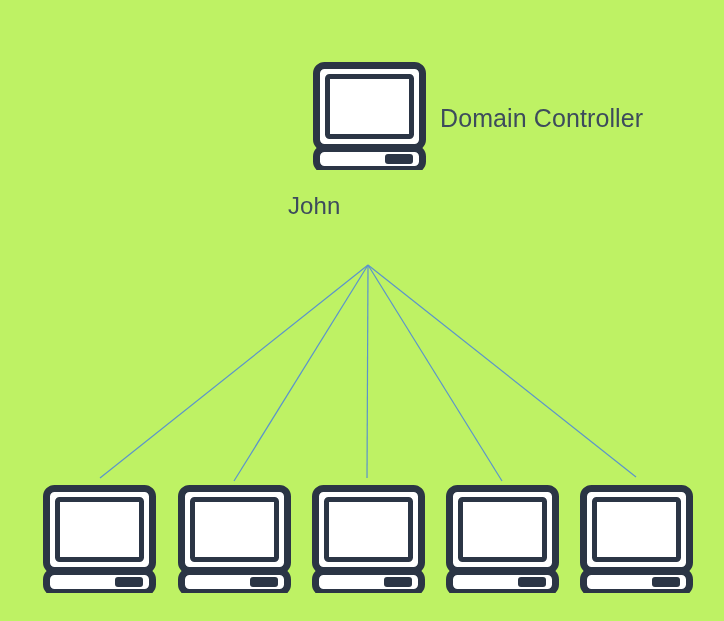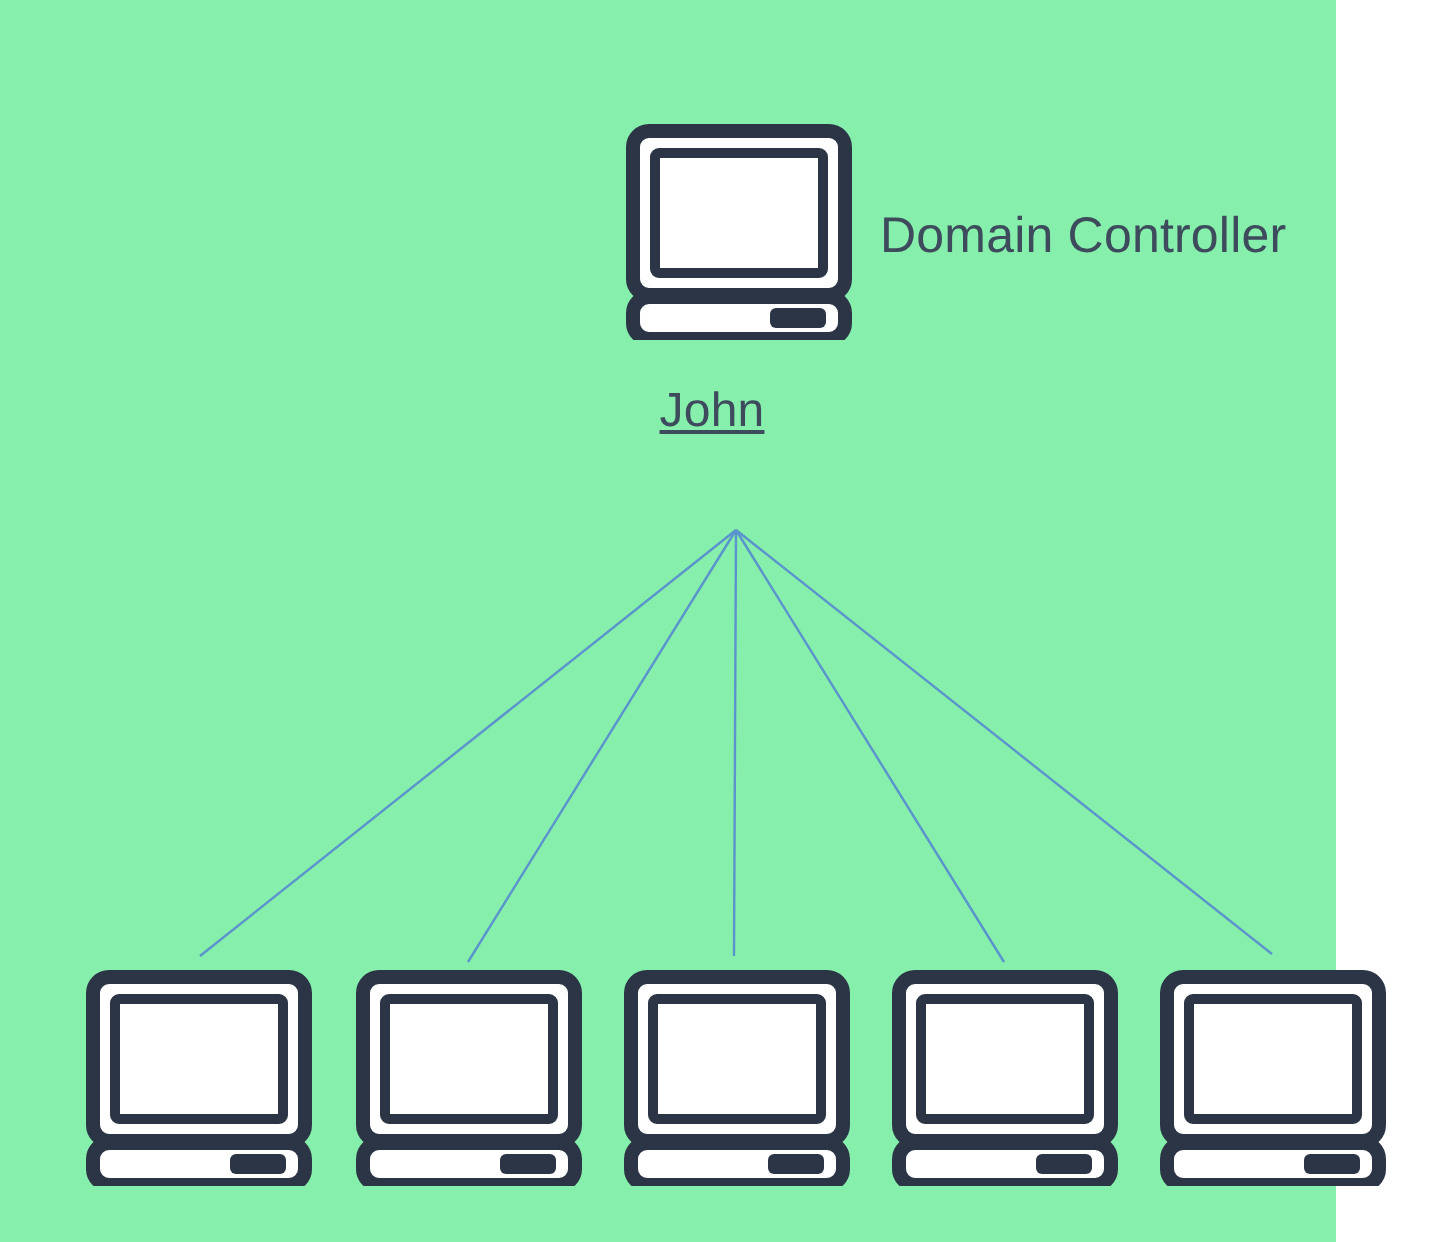--- a/index.html
+++ b/index.html
@@ -9,23 +9,23 @@
     background: #ffffff;
   }
   body {
     width: 724px;
     height: 621px;
     overflow: hidden;
     font-family: "Liberation Sans", "DejaVu Sans", sans-serif;
   }
   #diagram-canvas {
     position: relative;
-    width: 668px;
+    width: 724px;
     height: 621px;
-    background: #86efac;
+    background: #bef264;
   }
   #connection-layer {
     position: absolute;
     left: 0;
     top: 0;
     width: 724px;
     height: 621px;
   }
   .node {
     position: absolute;
@@ -41,28 +41,26 @@
     line-height: 32px;
     white-space: nowrap;
     letter-spacing: 0.1px;
   }
   #dc-title-label {
     left: 440px;
     top: 102px;
     font-size: 25px;
   }
   #dc-credentials-label {
-    left: 275px;
+    left: 288px;
     top: 187px;
     width: 162px;
-    text-align: center;
     white-space: normal;
     font-size: 24px;
     line-height: 37px;
-    text-decoration: underline;
   }
   #dc-credentials-label .cred-line {
     display: block;
   }
 </style>
 </head>
 <body>
 
 <div id="diagram-canvas">
 

